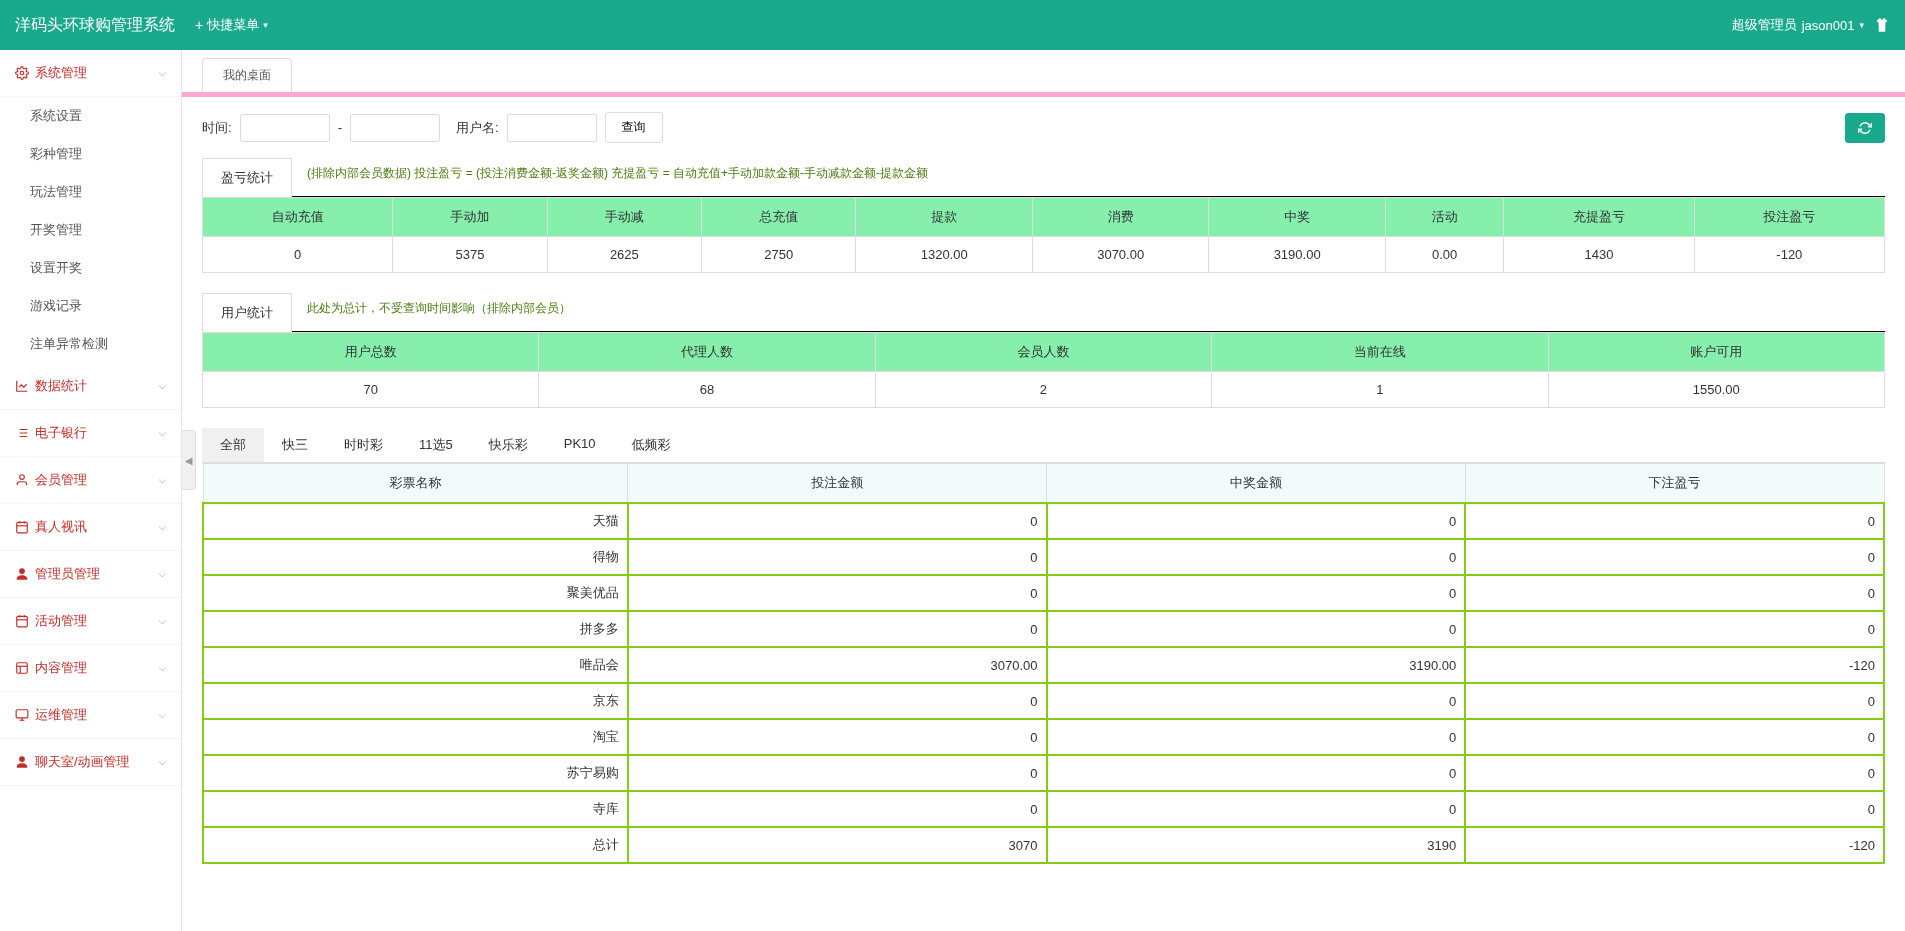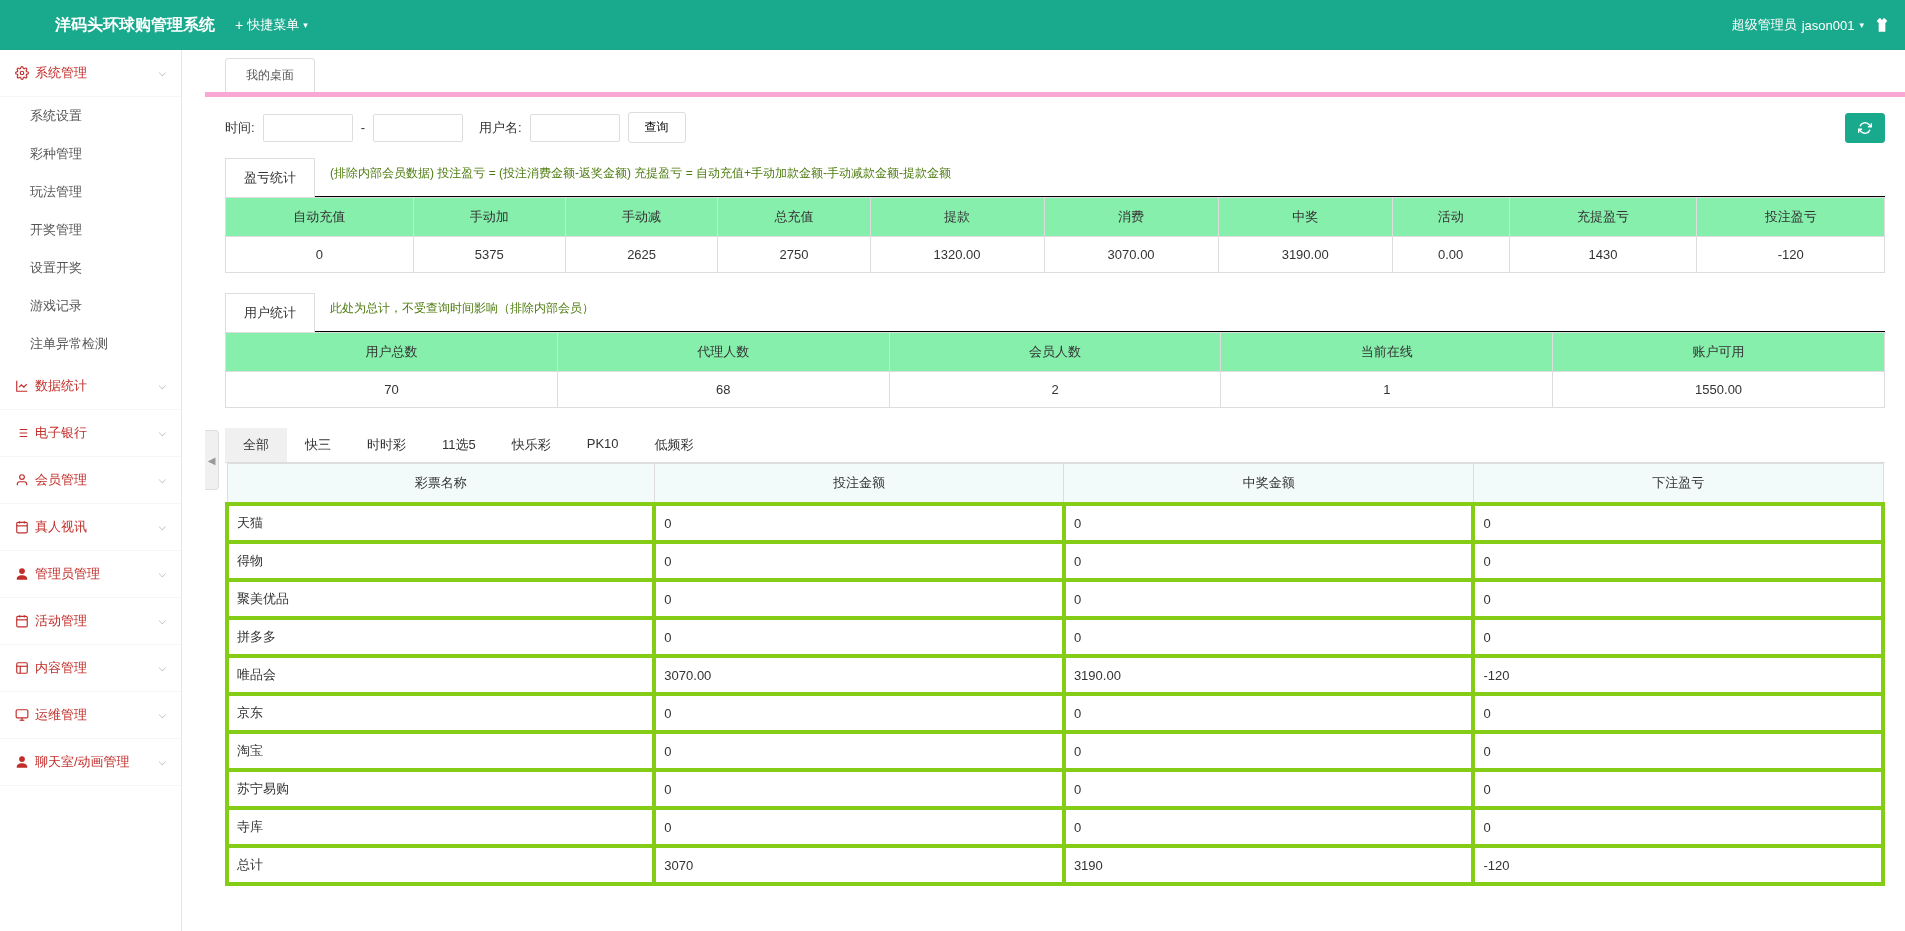--- a/index.html
+++ b/index.html
@@ -1,25 +1,25 @@
 <!DOCTYPE html>
 <html><head>
   <meta charset="utf-8">
   <style>
     * { box-sizing: border-box; margin: 0; padding: 0; }
     body { font-family: "Microsoft YaHei", Arial, sans-serif; font-size: 13px; color: #333; background: #fff; }
     
     .header { background: #19aa8d; color: #fff; height: 50px; display: flex; align-items: center; padding: 0 15px; justify-content: space-between; }
     .header-left { display: flex; align-items: center; gap: 20px; }
-    .app-title { font-size: 16px; font-weight: bold; margin-left: 40px; }
+    .app-title { font-size: 16px; font-weight: normal; }
     .quick-menu { display: flex; align-items: center; gap: 4px; cursor: pointer; font-size: 13px; }
     .header-right { display: flex; align-items: center; gap: 10px; }
     .user-info { display: flex; align-items: center; gap: 5px; cursor: pointer; }
     
-    .container { display: flex; height: calc(100vh - 50px); gap: 23px; }
+    .container { display: flex; height: calc(100vh - 50px); }
     
     .sidebar { width: 182px; border-right: 1px solid #e5e5e5; overflow-y: auto; background: #fff; }
     .nav-item { padding: 14px 15px; cursor: pointer; display: flex; align-items: center; justify-content: space-between; border-bottom: 1px solid #f5f5f5; color: #c12e2a; font-size: 13px; }
     .nav-item.expanded { color: #c12e2a; }
     .nav-item-label { display: flex; align-items: center; gap: 6px; }
     .nav-icon { width: 14px; height: 14px; display: inline-flex; align-items: center; justify-content: center; }
     .nav-arrow { color: #aaa; font-size: 10px; }
     .sub-item { padding: 10px 15px 10px 30px; cursor: pointer; color: #555; font-size: 13px; }
     
     .main { flex: 1; overflow-y: auto; position: relative; }
@@ -42,21 +42,21 @@
     .data-table { width: 100%; border-collapse: collapse; margin-bottom: 20px; }
     .data-table th { background: #86efac; border: 1px solid #ddd; padding: 10px 8px; font-weight: normal; font-size: 13px; text-align: center; }
     .data-table td { border: 1px solid #ddd; padding: 10px 8px; text-align: center; font-size: 13px; }
     
     .lottery-tabs { display: flex; border-bottom: 1px solid #ddd; }
     .lottery-tab { padding: 8px 18px; cursor: pointer; font-size: 13px; color: #333; }
     .lottery-tab.active { background: #f0f0f0; }
     
     .lottery-table { width: 100%; border-collapse: collapse; }
     .lottery-table th { background: #f3fafa; border: 1px solid #ddd; padding: 10px 8px; font-weight: normal; font-size: 13px; text-align: center; }
-    .lottery-table td { border: 4px solid #84cc16; padding: 8px; text-align: left; font-size: 13px; }
+    .lottery-table td { border: 2px solid #84cc16; padding: 8px; text-align: right; font-size: 13px; }
     
     svg { display: block; }
   </style>
 </head>
 <body>
 
 <div class="header">
   <div class="header-left">
     <div class="app-title">洋码头环球购管理系统</div>
     <div class="quick-menu">

